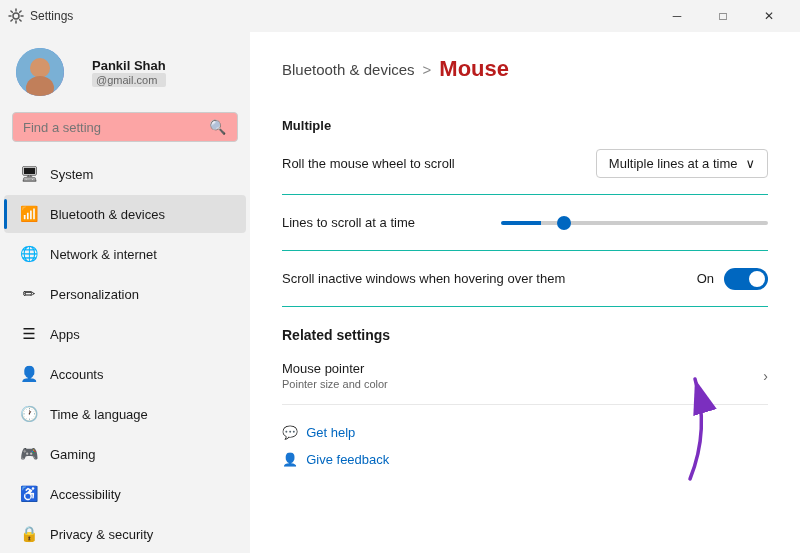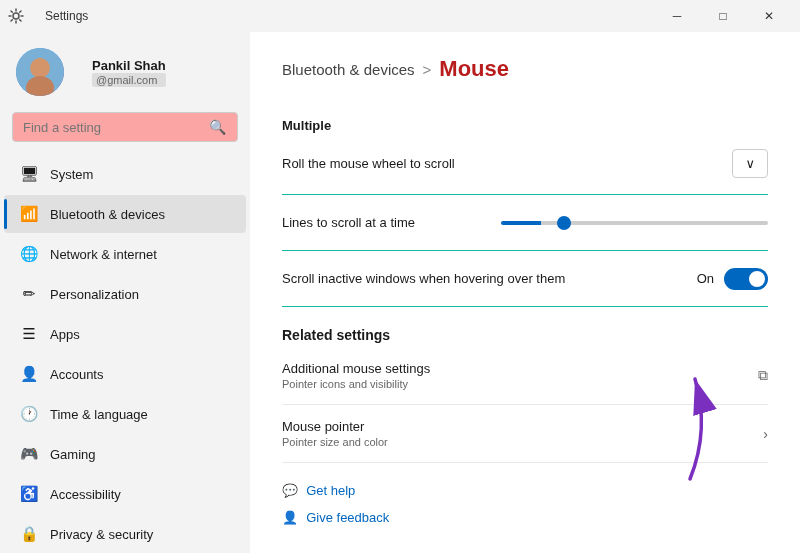--- a/index.html
+++ b/index.html
@@ -6,21 +6,20 @@
     body { font-family: 'Segoe UI', Arial, sans-serif; background: #f3f3f3; width: 800px; height: 553px; overflow: hidden; display: flex; flex-direction: column; }
 
     
     .titlebar {
       background: #f3f3f3;
       display: flex;
       align-items: center;
       height: 32px;
       padding: 0 8px;
       flex-shrink: 0;
-      gap: 15px;
     }
     .titlebar-icon { width: 16px; height: 16px; margin-right: 6px; }
     .titlebar-title { font-size: 12px; color: #333; flex: 1; }
     .titlebar-controls { display: flex; gap: 0; }
     .titlebar-btn { width: 46px; height: 32px; border: none; background: transparent; cursor: pointer; font-size: 12px; color: #333; display: flex; align-items: center; justify-content: center; }
 
     
     .app-body { display: flex; flex: 1; overflow: hidden; }
 
     
@@ -333,20 +332,21 @@
       <span class="breadcrumb-item">Bluetooth &amp; devices</span>
       <span class="breadcrumb-sep">&gt;</span>
       <span class="breadcrumb-current">Mouse</span>
     </div>
 
     <div class="section-heading">Multiple</div>
 
     <div class="setting-row">
       <span class="setting-label">Roll the mouse wheel to scroll</span>
       <button class="dropdown-btn">
+        <span>Multiple lines at a time</span>
         <span>∨</span>
       </button>
     </div>
 
     <div class="setting-row">
       <span class="setting-label">Lines to scroll at a time</span>
       <div class="slider-container">
         <input type="range" class="slider" min="1" max="10" value="3" style="">
       </div>
     </div>
@@ -354,27 +354,20 @@
     <div class="setting-row">
       <span class="setting-label">Scroll inactive windows when hovering over them</span>
       <div class="toggle-group">
         <span class="toggle-label-text">On</span>
         <div class="toggle-switch"></div>
       </div>
     </div>
 
     <div class="related-heading">Related settings</div>
 
-    <div class="link-row">
-      <div class="link-row-text">
-        <span class="link-row-title">Additional mouse settings</span>
-        <span class="link-row-sub">Pointer icons and visibility</span>
-      </div>
-      <span class="link-row-icon">⧉</span>
-    </div>
 
     <div class="link-row">
       <div class="link-row-text">
         <span class="link-row-title">Mouse pointer</span>
         <span class="link-row-sub">Pointer size and color</span>
       </div>
       <span class="link-row-icon">›</span>
     </div>
 
     <div class="footer-links">

